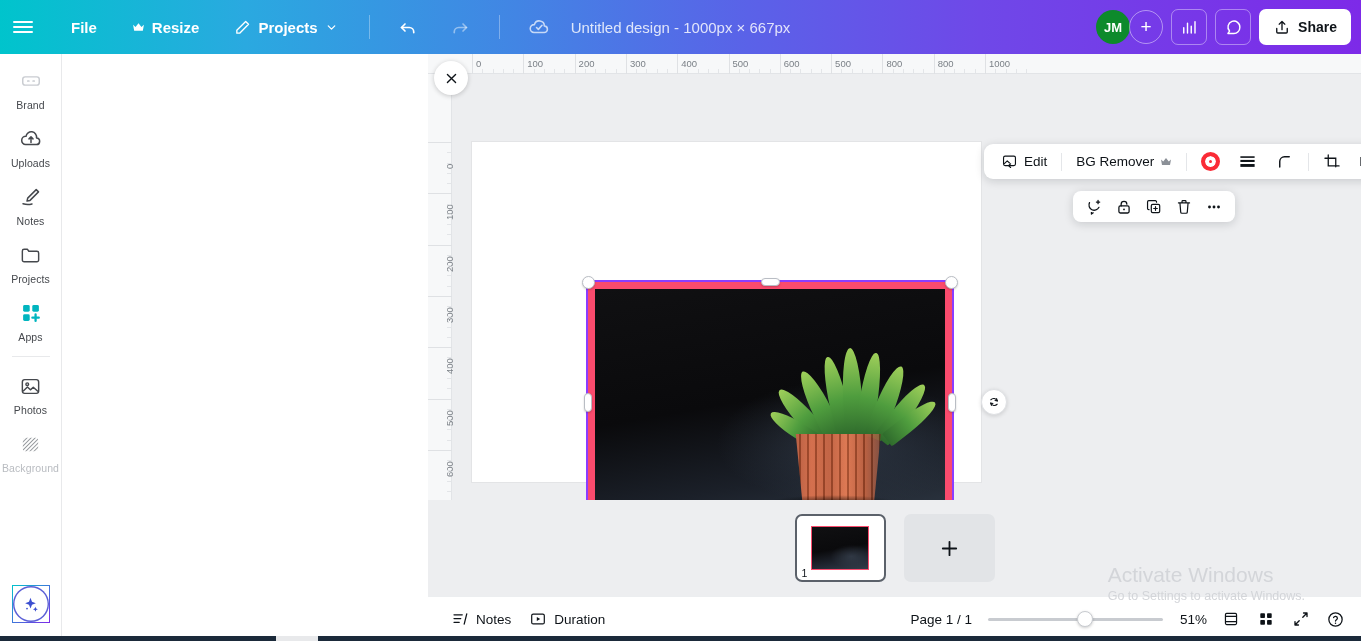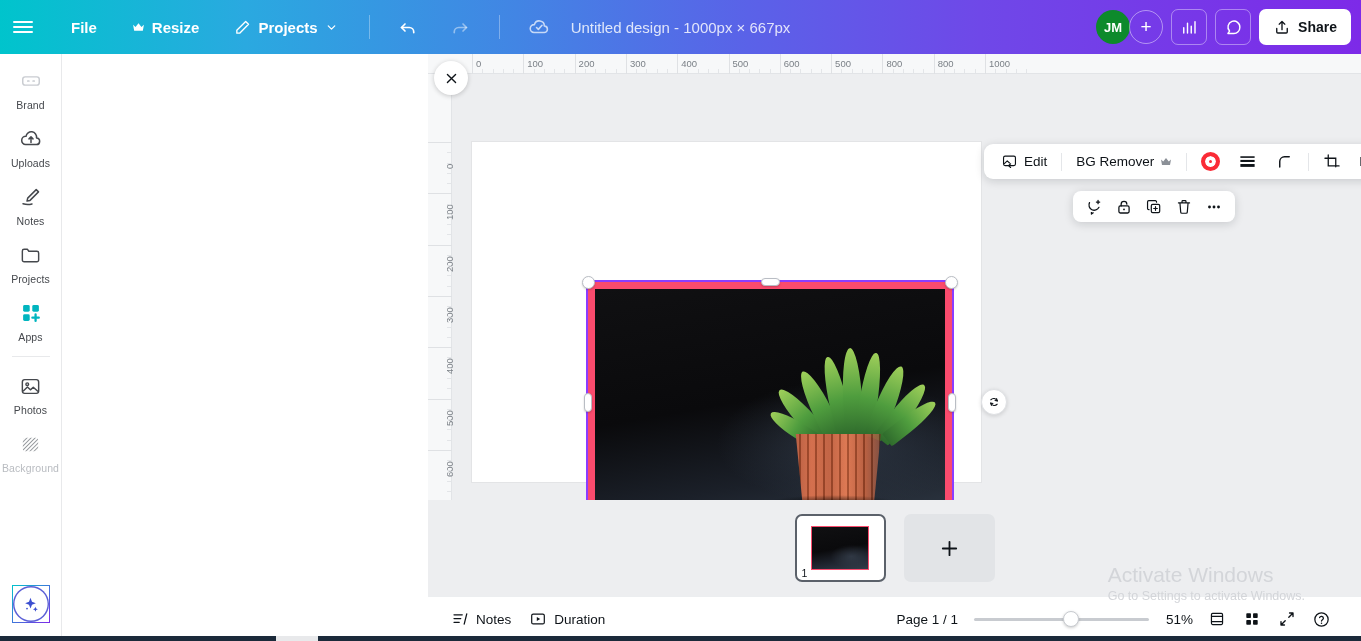--- a/index.html
+++ b/index.html
@@ -273,21 +273,21 @@
   #status {
     position:absolute; left:0; bottom:0; width:933px; height:45px;
     background:#fff; border-top:1px solid #eceef0;
     display:flex; align-items:center; padding:0 14px;
   }
   .st-item {
     display:flex; align-items:center; gap:7px; height:31px; padding:0 9px;
     border-radius:6px; cursor:pointer; font-size:13.5px; color:#0e1318;
   }
   #status-right {
-    position:absolute; right:24px; display:flex; align-items:center; gap:4px;margin-left:12px;
+    position:absolute; right:10px; display:flex; align-items:center; gap:4px;margin-left:12px;
   }
   #page-count { font-size:13.5px; color:#0e1318; margin-right:12px; white-space:nowrap; }
   #zoom-slider {
     width:175px; height:14px; display:flex; align-items:center; position:relative; cursor:pointer;
   }
   #zoom-track { width:100%; height:3px; background:#c8cbd0; border-radius:2px; }
   #zoom-knob {
     position:absolute; left:47%; width:16px; height:16px; border-radius:50%;
     background:#fff; border:1px solid #c8cbd0; box-shadow:0 1px 3px rgba(0,0,0,.2);
   }

